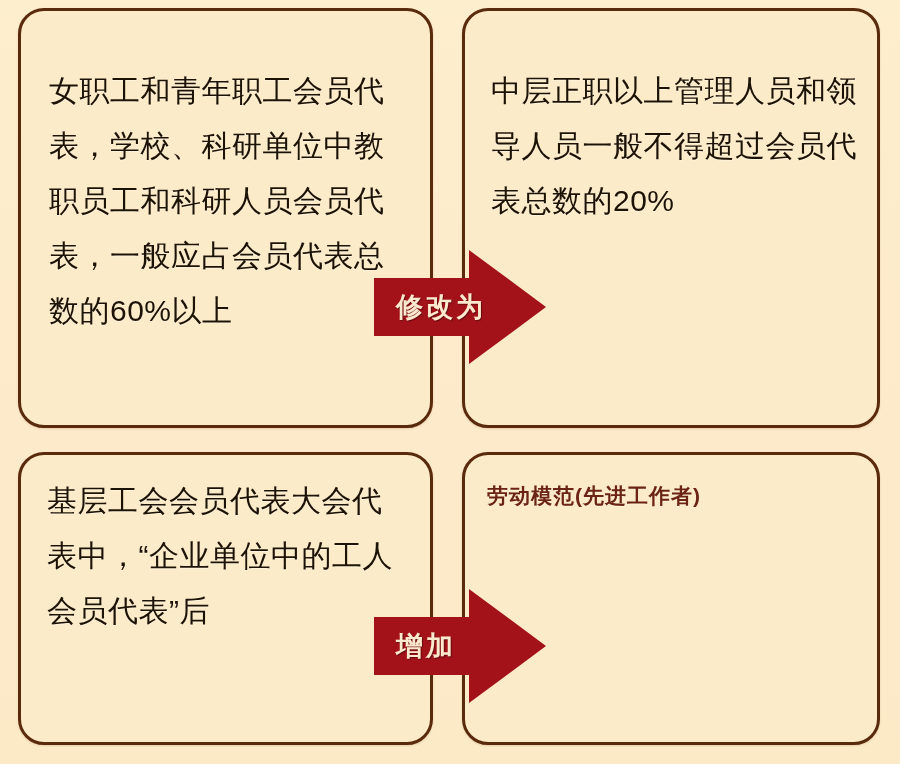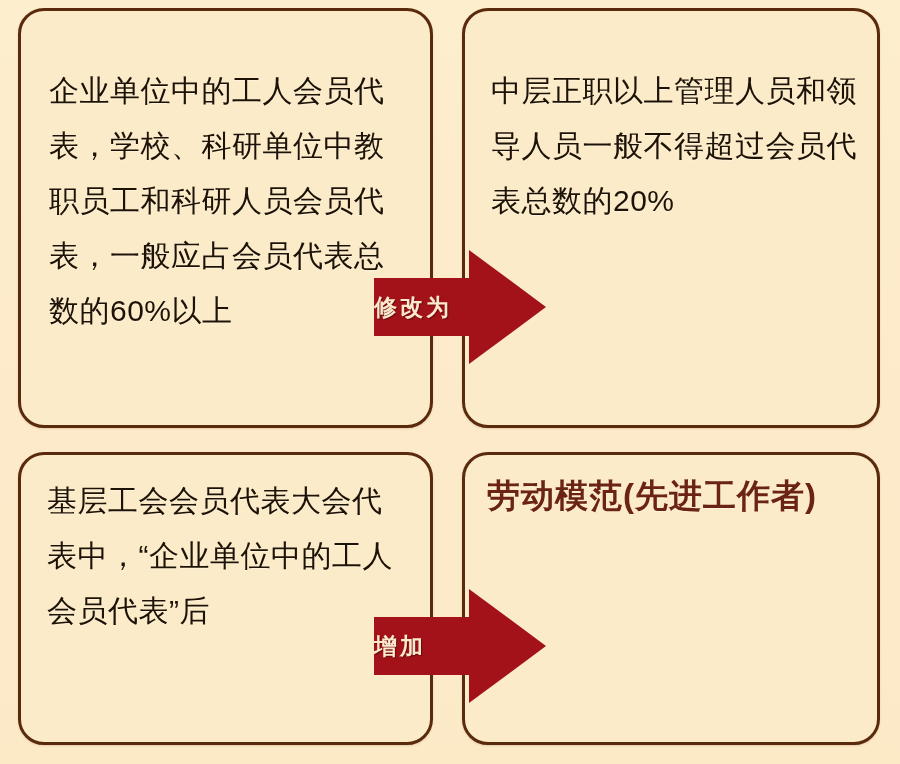--- a/index.html
+++ b/index.html
@@ -48,21 +48,21 @@
     text-shadow: 0 1px 0 rgba(255, 248, 230, 0.6);
     white-space: pre-line;
   }
   .panel.tr .panel-body { left: 26px; top: 52px; }
   .panel.bl .panel-body { left: 26px; top: 18px; }
 
   .panel-heading {
     position: absolute;
     left: 22px;
     top: 16px;
-    font-size: 33px;
+    font-size: 21px;
     line-height: 50px;
     font-weight: bold;
     color: #6b2313;
     letter-spacing: 1px;
     text-shadow: 0 1px 0 rgba(255, 248, 230, 0.55);
   }
 
   
   .arrow {
     position: absolute;
@@ -71,38 +71,39 @@
   .arrow svg { display: block; }
   .arrow-label {
     position: absolute;
     top: 0;
     left: 0;
     width: 100%;
     height: 100%;
     display: flex;
     align-items: center;
     justify-content: flex-start;
+    padding-left: 22px;
     box-sizing: border-box;
     color: #fbe9cd;
-    font-size: 23px;
+    font-size: 27px;
     font-weight: bold;
     letter-spacing: 3px;
     text-shadow: 1px 1px 1px rgba(70, 6, 10, 0.65);
     pointer-events: none;
   }
   .arrow.one   { left: 374px; top: 248px; width: 172px; height: 118px; }
   .arrow.two   { left: 374px; top: 587px; width: 172px; height: 118px; }
 </style>
 </head>
 <body>
 
 <div id="canvas">
 
   <div class="panel tl">
-    <div class="panel-body">企业单位中的工人会员代表，学校、科研单位中教职员工和科研人员会员代表，一般应占会员代表总数的60%以上</div>
+    <div class="panel-body">女职工和青年职工会员代表，学校、科研单位中教职员工和科研人员会员代表，一般应占会员代表总数的60%以上</div>
   </div>
 
   <div class="panel tr">
     <div class="panel-body">中层正职以上管理人员和领导人员一般不得超过会员代表总数的20%</div>
   </div>
 
   <div class="panel bl">
     <div class="panel-body">基层工会会员代表大会代表中，“企业单位中的工人会员代表”后</div>
   </div>
 

